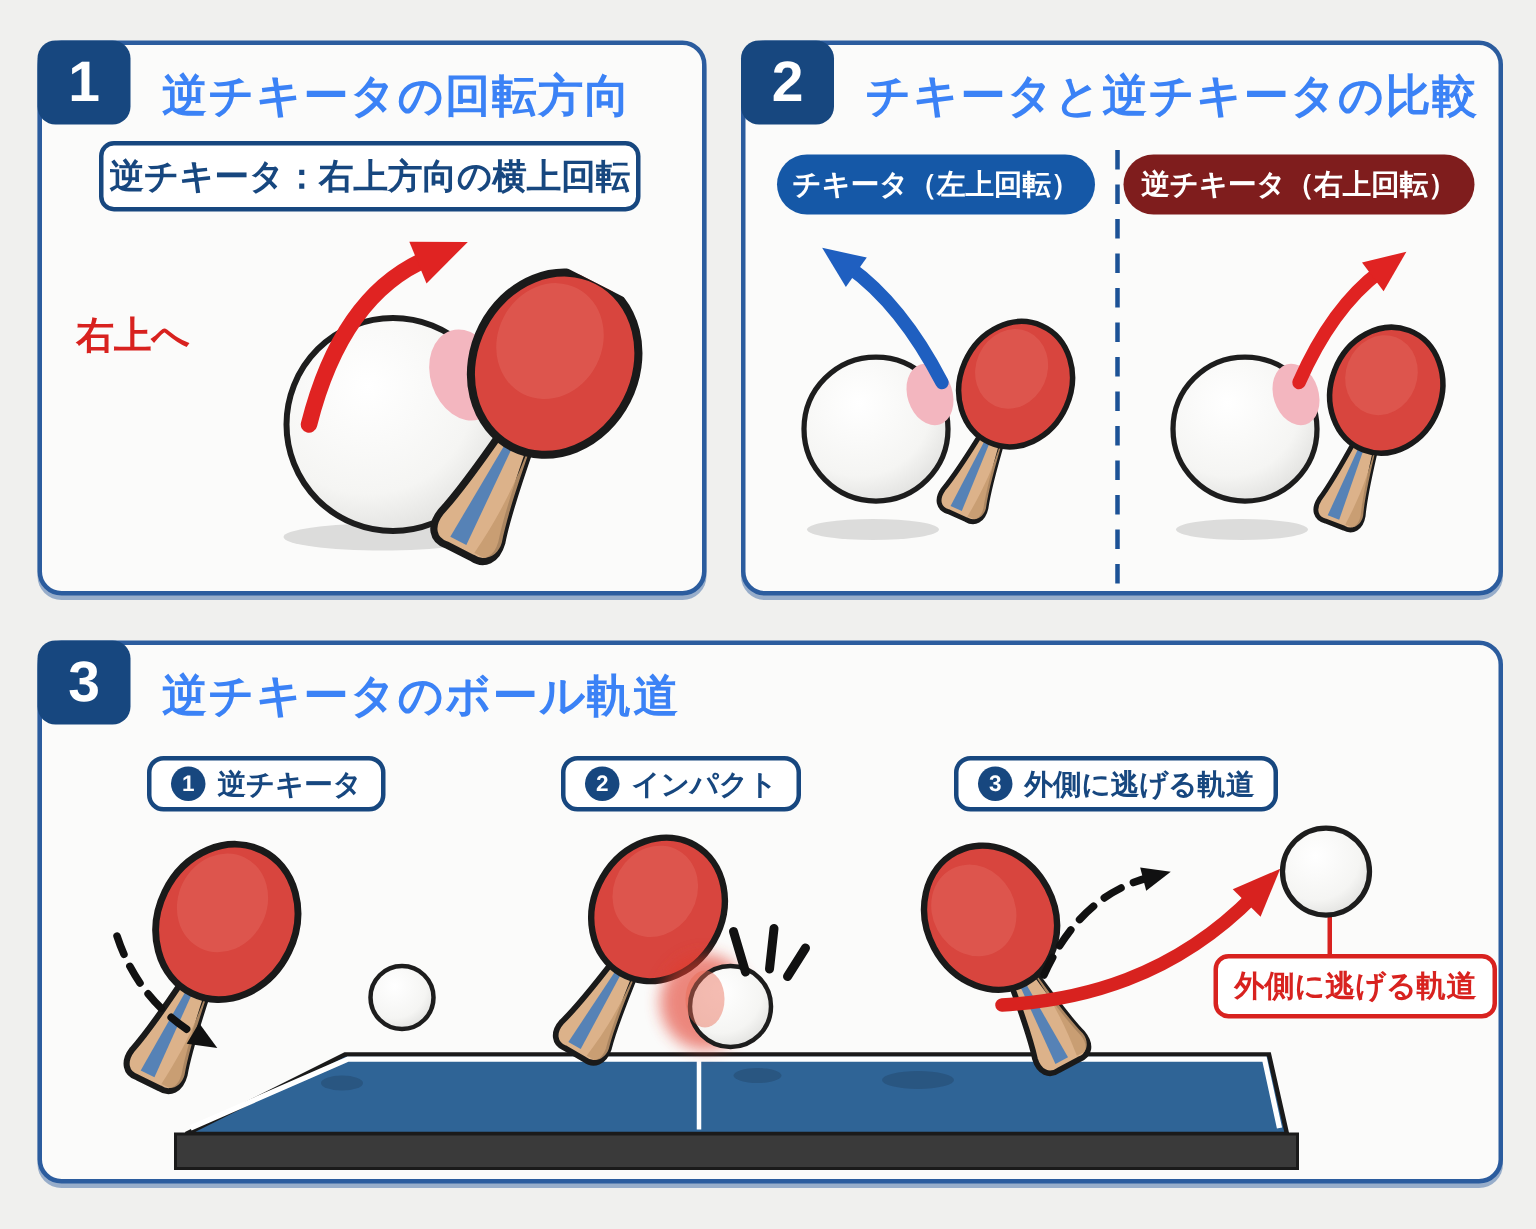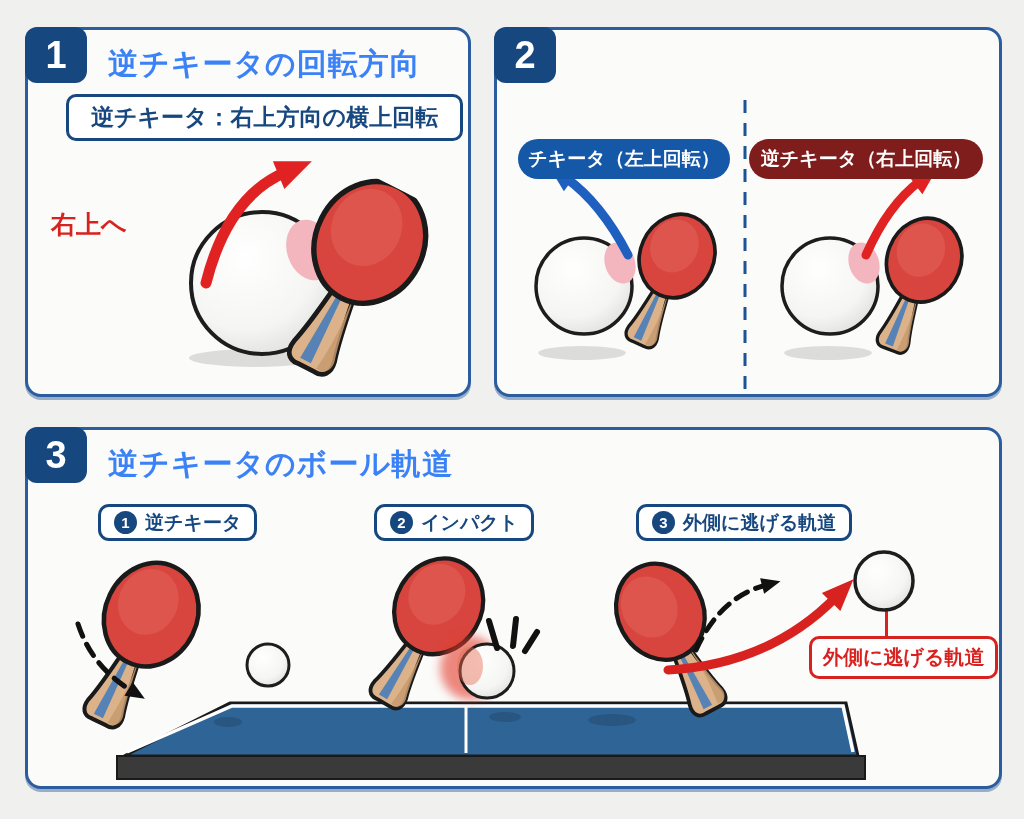--- a/index.html
+++ b/index.html
@@ -10,26 +10,26 @@
   #panel1{left:25px;top:27px;width:446px;height:370px;}
   #panel2{left:494px;top:27px;width:508px;height:370px;}
   #panel3{left:25px;top:427px;width:977px;height:362px;}
   .badge{position:absolute;left:-3px;top:-3px;width:62px;height:56px;background:#17477f;
          border-radius:12px;color:#fff;font-size:38px;font-weight:bold;
          display:flex;align-items:center;justify-content:center;}
   .ptitle{position:absolute;left:80px;top:14px;margin:0;color:#3b82f6;font-size:30px;
           font-weight:bold;letter-spacing:1px;white-space:nowrap;}
   .subbox{position:absolute;left:38px;top:64px;border:3px solid #17477f;border-radius:10px;
           background:#fff;color:#17477f;font-size:23px;font-weight:bold;
-          padding:5px 22px;white-space:nowrap;}
+          padding:5px 4px;white-space:nowrap;}
   .annot{position:absolute;left:23px;top:178px;width:150px;text-align:left;color:#d8221f;
          font-size:25px;font-weight:bold;line-height:1.3;z-index:10;}
   .pill{position:absolute;top:73px;height:40px;border-radius:21px;color:#fff;font-size:19px;
         font-weight:bold;display:flex;align-items:center;justify-content:center;
-        box-sizing:border-box;white-space:nowrap;z-index:10;margin-top:36px;}
+        box-sizing:border-box;white-space:nowrap;z-index:10;}
   #pill-blue{left:21px;width:212px;background:#1558a7;}
   #pill-red{left:252px;width:234px;background:#7f1d1d;}
   .step{position:absolute;top:74px;height:37px;border:3px solid #17477f;border-radius:11px;
         background:#fff;display:flex;align-items:center;gap:8px;padding:0 13px;
         box-sizing:border-box;white-space:nowrap;z-index:10;}
   .step .num{width:23px;height:23px;border-radius:50%;background:#17477f;color:#fff;
         font-size:15px;font-weight:bold;display:flex;align-items:center;justify-content:center;
         flex:0 0 auto;}
   .step .lbl{color:#17477f;font-size:19px;font-weight:bold;}
   #step1{left:70px;}
@@ -50,20 +50,21 @@
     <div class="badge">1</div>
     <h2 class="ptitle">逆チキータの回転方向</h2>
     <div class="subbox">逆チキータ：右上方向の横上回転</div>
     <div class="annot">
       <span style="display:block">右上へ</span>
     </div>
   </section>
 
   <section class="panel" id="panel2">
     <div class="badge">2</div>
+    <h2 class="ptitle">チキータと逆チキータの比較</h2>
     <div class="pill" id="pill-blue">チキータ（左上回転）</div>
     <div class="pill" id="pill-red">逆チキータ（右上回転）</div>
   </section>
 
   <section class="panel" id="panel3">
     <div class="badge">3</div>
     <h2 class="ptitle">逆チキータのボール軌道</h2>
 
     <div class="step" id="step1">
       <span class="num">1</span>

